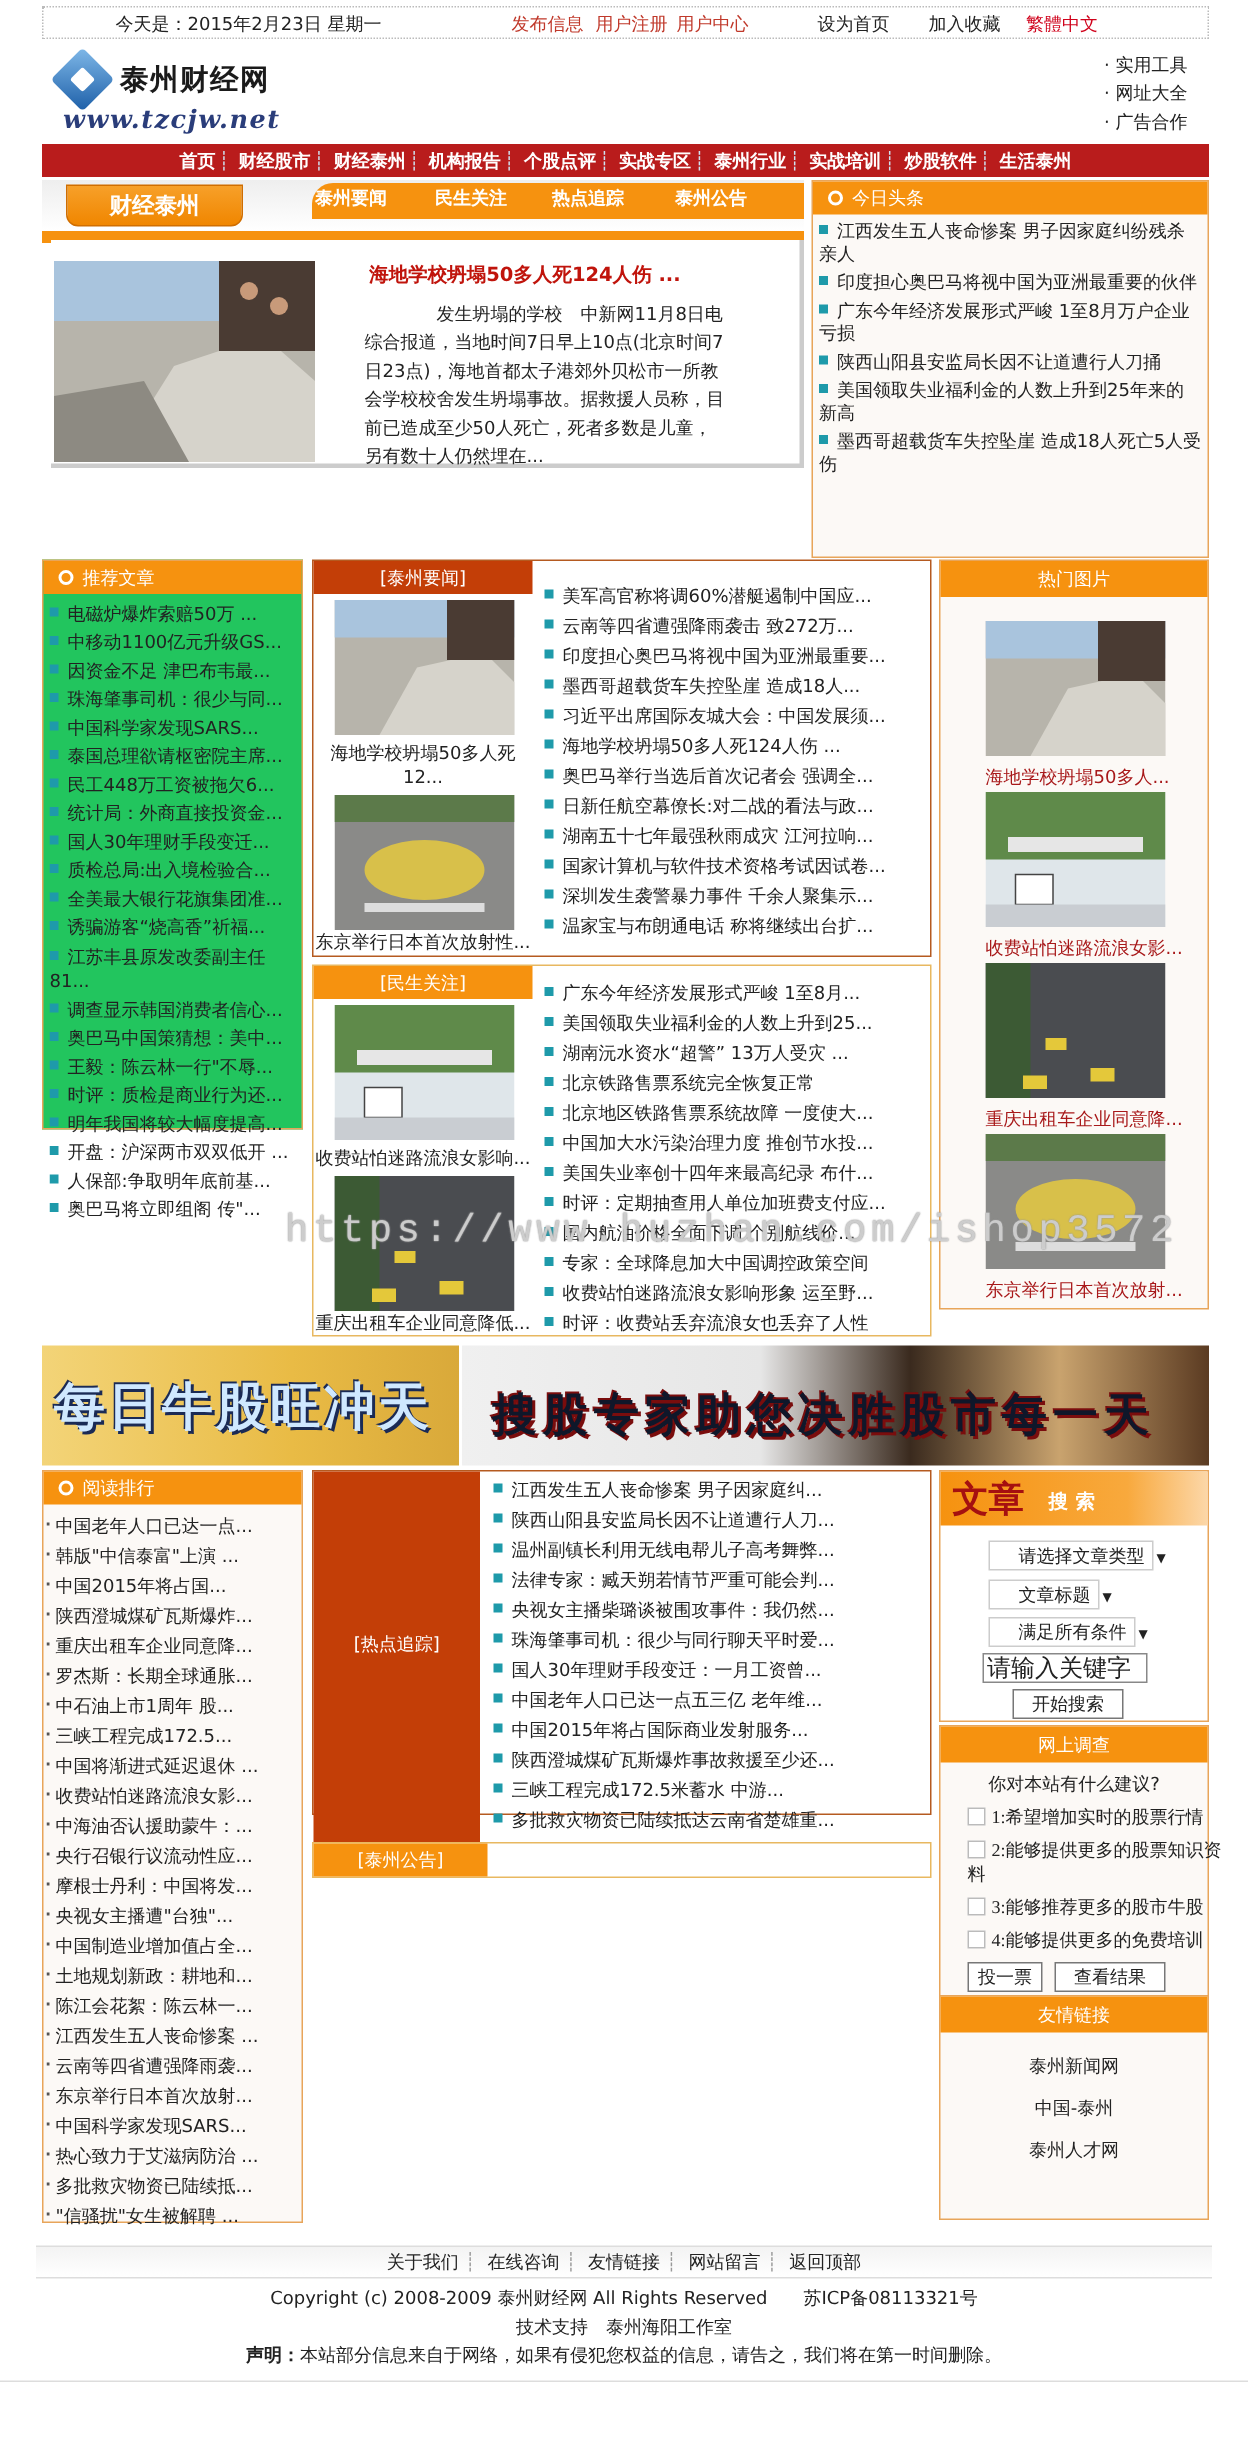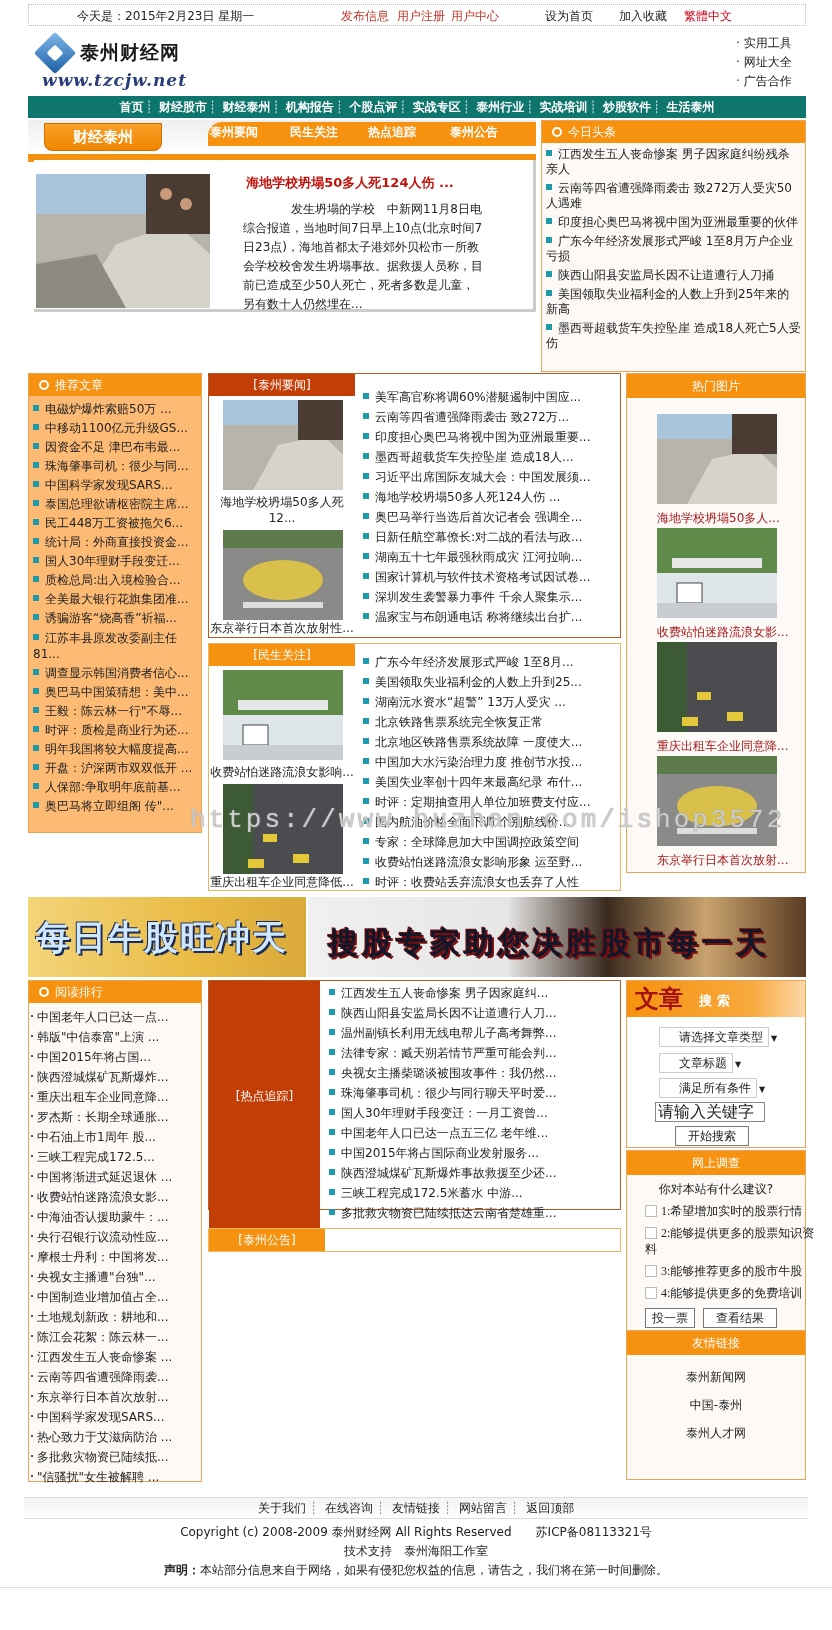--- a/index.html
+++ b/index.html
@@ -11,42 +11,42 @@
 .redlink{color:#c0392b;}
 
 #logo{left:36px;top:34px;width:150px;height:62px;text-decoration:underline;}
 .logo-diamond{position:absolute;left:4px;top:4px;width:30px;height:30px;background:linear-gradient(135deg,#7fb8e8,#1d5fa8);transform:rotate(45deg);border-radius:3px;}
 .logo-diamond:after{content:"";position:absolute;left:9px;top:9px;width:12px;height:12px;background:#fff;border-radius:2px;}
 .logo-text{position:absolute;left:44px;top:6px;font-size:19px;font-weight:bold;color:#1a1a1a;letter-spacing:1px;}
 .logo-url{position:absolute;left:6px;top:36px;font-family:"DejaVu Serif",serif;font-style:italic;font-weight:bold;font-size:17px;color:#2a3d7a;letter-spacing:1px;}
 #quicklinks{left:736px;top:34px;font-size:12px;line-height:19px;}
 #quicklinks div{white-space:nowrap;}
 
-#nav{left:28px;top:96px;width:778px;height:22px;background:#0f766e;color:#fff;font-weight:bold;font-size:12px;text-align:center;line-height:22px;}
+#nav{left:28px;top:96px;width:778px;height:22px;background:#b91c1c;color:#fff;font-weight:bold;font-size:12px;text-align:center;line-height:22px;}
 #nav span{margin:0 1px;}
 #nav .sep{color:#cfe2f1;font-weight:normal;}
 
 #cj-tabs{left:28px;top:120px;width:508px;height:34px;background:linear-gradient(#eee,#fff);}
 #cj-tabs .stripe{position:absolute;left:180px;top:2px;right:0;height:24px;background:#f6920f;border-radius:14px 0 0 0;}
 #cj-tabs .main{position:absolute;left:16px;top:3px;width:118px;height:28px;background:linear-gradient(#f7a029,#f08600);border:1px solid #d06e00;border-radius:0 0 8px 8px;color:#fff;font-weight:bold;font-size:15px;text-align:center;line-height:27px;}
 #cj-tabs .t{position:absolute;top:4px;color:#fff;font-weight:bold;font-size:12px;}
 #cj-under{left:28px;top:154px;width:508px;height:8px;background:#f6920f;}
 #cj-body{left:34px;top:160px;width:502px;height:152px;background:#fff;border-right:3px solid #ccc;border-bottom:3px solid #ccc;}
 #cj-img{left:36px;top:174px;width:174px;height:134px;}
 #cj-headline{left:232px;top:174px;width:236px;text-align:center;color:#c0140c;font-weight:bold;font-size:13px;}
 #cj-text{left:243px;top:200px;width:240px;font-size:12px;line-height:19px;text-indent:4em;}
 
 #today{left:541px;top:120px;width:265px;height:252px;border:1px solid #e8a55a;background:#fcf9f6;}
 .ohead{background:#f6920f;color:#fff;height:22px;line-height:22px;font-size:12px;padding-left:10px;}
 .ohead .circ{display:inline-block;width:10px;height:10px;border:2px solid #fff;border-radius:50%;margin-right:6px;vertical-align:-1px;}
 .sq{display:inline-block;width:6px;height:6px;background:#1e9aaa;margin-right:6px;vertical-align:2px;}
 #today ul{list-style:none;padding:4px 4px 0 4px;font-size:12px;line-height:15px;}
 #today li{margin-bottom:4px;}
 
-#rec{left:28px;top:373px;width:174px;height:460px;border:1px solid #e8a55a;background:#fdba74;}
+#rec{left:28px;top:373px;width:174px;height:380px;border:1px solid #e8a55a;background:#22c55e;}
 .list{list-style:none;padding:4px 0 0 4px;font-size:12px;line-height:19px;}
 .list li{white-space:nowrap;overflow:hidden;}
 
 .nbox{position:absolute;border:1px solid #b55a20;background:#fff;}
 .nbox.o{border-color:#e8b860;}
 .ntag{position:absolute;left:0;top:0;width:146px;height:22px;color:#fff;text-align:center;line-height:22px;font-size:12px;}
 .nimg{position:absolute;width:120px;height:90px;}
 .ncap{position:absolute;font-size:12px;text-align:center;line-height:16px;}
 .nlist{position:absolute;list-style:none;font-size:12px;line-height:20px;}
 .nlist li{white-space:nowrap;}
@@ -151,21 +151,20 @@
     <circle cx="130" cy="20" r="6" fill="#c89a7a"></circle>
     <circle cx="150" cy="30" r="6" fill="#c89a7a"></circle>
 </svg>
 <div id="cj-headline" class="abs">海地学校坍塌50多人死124人伤 ...</div>
 <div id="cj-text" class="abs">发生坍塌的学校　中新网11月8日电 综合报道，当地时间7日早上10点(北京时间7日23点)，海地首都太子港郊外贝松市一所教会学校校舍发生坍塌事故。据救援人员称，目前已造成至少50人死亡，死者多数是儿童，另有数十人仍然埋在...</div>
 
 <div id="today" class="abs">
   <div class="ohead"><span class="circ"></span><span>今日头条</span></div>
   <ul>
     <li><span class="sq"></span><span>江西发生五人丧命惨案 男子因家庭纠纷残杀亲人</span></li>
-    <li><span class="sq"></span><span>云南等四省遭强降雨袭击 致272万人受灾50人遇难</span></li>
     <li><span class="sq"></span><span>印度担心奥巴马将视中国为亚洲最重要的伙伴</span></li>
     <li><span class="sq"></span><span>广东今年经济发展形式严峻 1至8月万户企业亏损</span></li>
     <li><span class="sq"></span><span>陕西山阳县安监局长因不让道遭行人刀捅</span></li>
     <li><span class="sq"></span><span>美国领取失业福利金的人数上升到25年来的新高</span></li>
     <li><span class="sq"></span><span>墨西哥超载货车失控坠崖 造成18人死亡5人受伤</span></li>
   </ul>
 </div>
 
 <div id="rec" class="abs">
   <div class="ohead"><span class="circ"></span><span>推荐文章</span></div>

